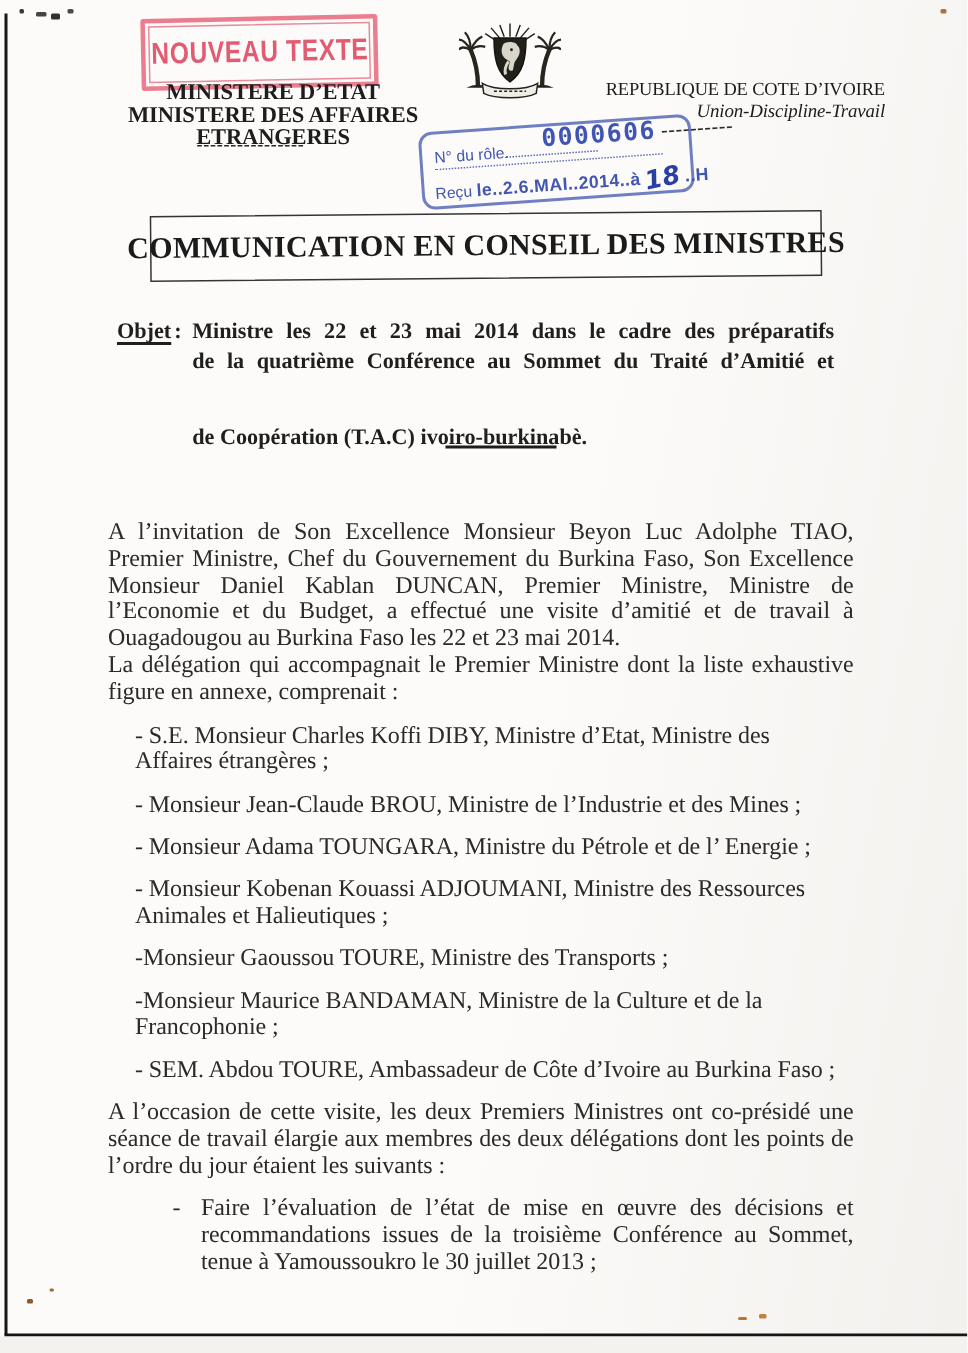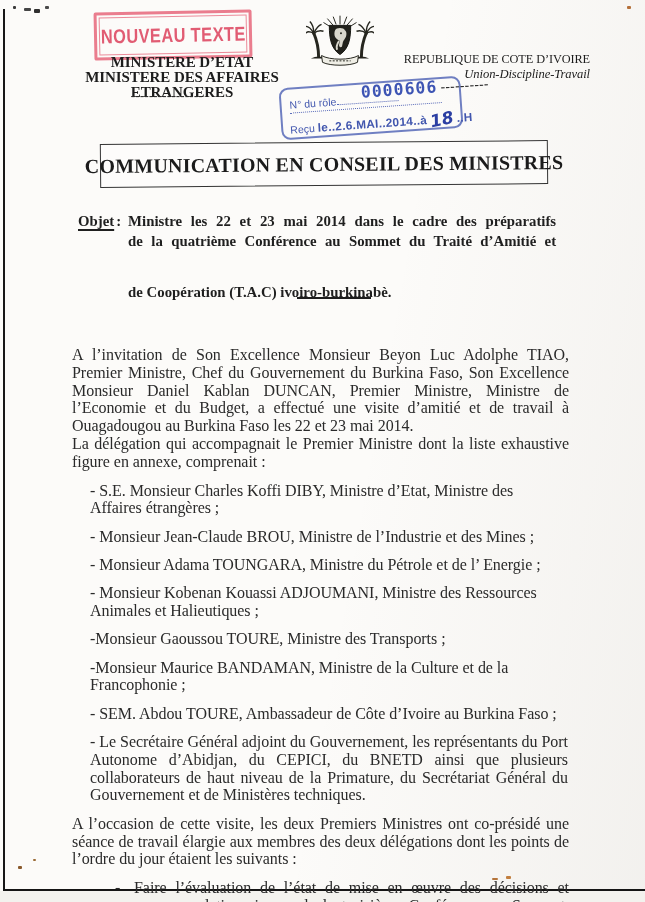--- a/index.html
+++ b/index.html
@@ -179,21 +179,20 @@
     <p class="jp">A l’invitation de Son Excellence Monsieur Beyon Luc Adolphe TIAO, Premier Ministre, Chef du Gouvernement du Burkina Faso, Son Excellence Monsieur Daniel Kablan DUNCAN, Premier Ministre, Ministre de l’Economie et du Budget, a effectué une visite d’amitié et de travail à Ouagadougou au Burkina Faso les 22 et 23 mai 2014.</p>
     <p class="jp">La délégation qui accompagnait le Premier Ministre dont la liste exhaustive figure en annexe, comprenait :</p>
     <div class="list">
       <div class="list-item">- S.E. Monsieur Charles Koffi DIBY, Ministre d’Etat, Ministre des Affaires étrangères ;</div>
       <div class="list-item">- Monsieur Jean-Claude BROU, Ministre de l’Industrie et des Mines ;</div>
       <div class="list-item">- Monsieur Adama TOUNGARA, Ministre du Pétrole et de l’ Energie ;</div>
       <div class="list-item">- Monsieur Kobenan Kouassi ADJOUMANI, Ministre des Ressources Animales et Halieutiques ;</div>
       <div class="list-item">-Monsieur Gaoussou TOURE, Ministre des Transports ;</div>
       <div class="list-item">-Monsieur Maurice BANDAMAN, Ministre de la Culture et de la Francophonie ;</div>
       <div class="list-item">- SEM. Abdou TOURE, Ambassadeur de Côte d’Ivoire au Burkina Faso ;</div>
-      <div class="list-item justify">- Le Secrétaire Général adjoint du Gouvernement, les représentants du Port Autonome d’Abidjan, du CEPICI, du BNETD ainsi que plusieurs collaborateurs de haut niveau de la Primature, du Secrétariat Général du Gouvernement et de Ministères techniques.</div>
     </div>
     <p class="jp">A l’occasion de cette visite, les deux Premiers Ministres ont co-présidé une séance de travail élargie aux membres des deux délégations dont les points de l’ordre du jour étaient les suivants :</p>
     <div class="agenda">
       <span class="agenda-marker">-</span>
       <div class="agenda-text">Faire l’évaluation de l’état de mise en œuvre des décisions et recommandations issues de la troisième Conférence au Sommet, tenue à Yamoussoukro le 30 juillet 2013 ;</div>
     </div>
   </div>
 
 </div>
 

